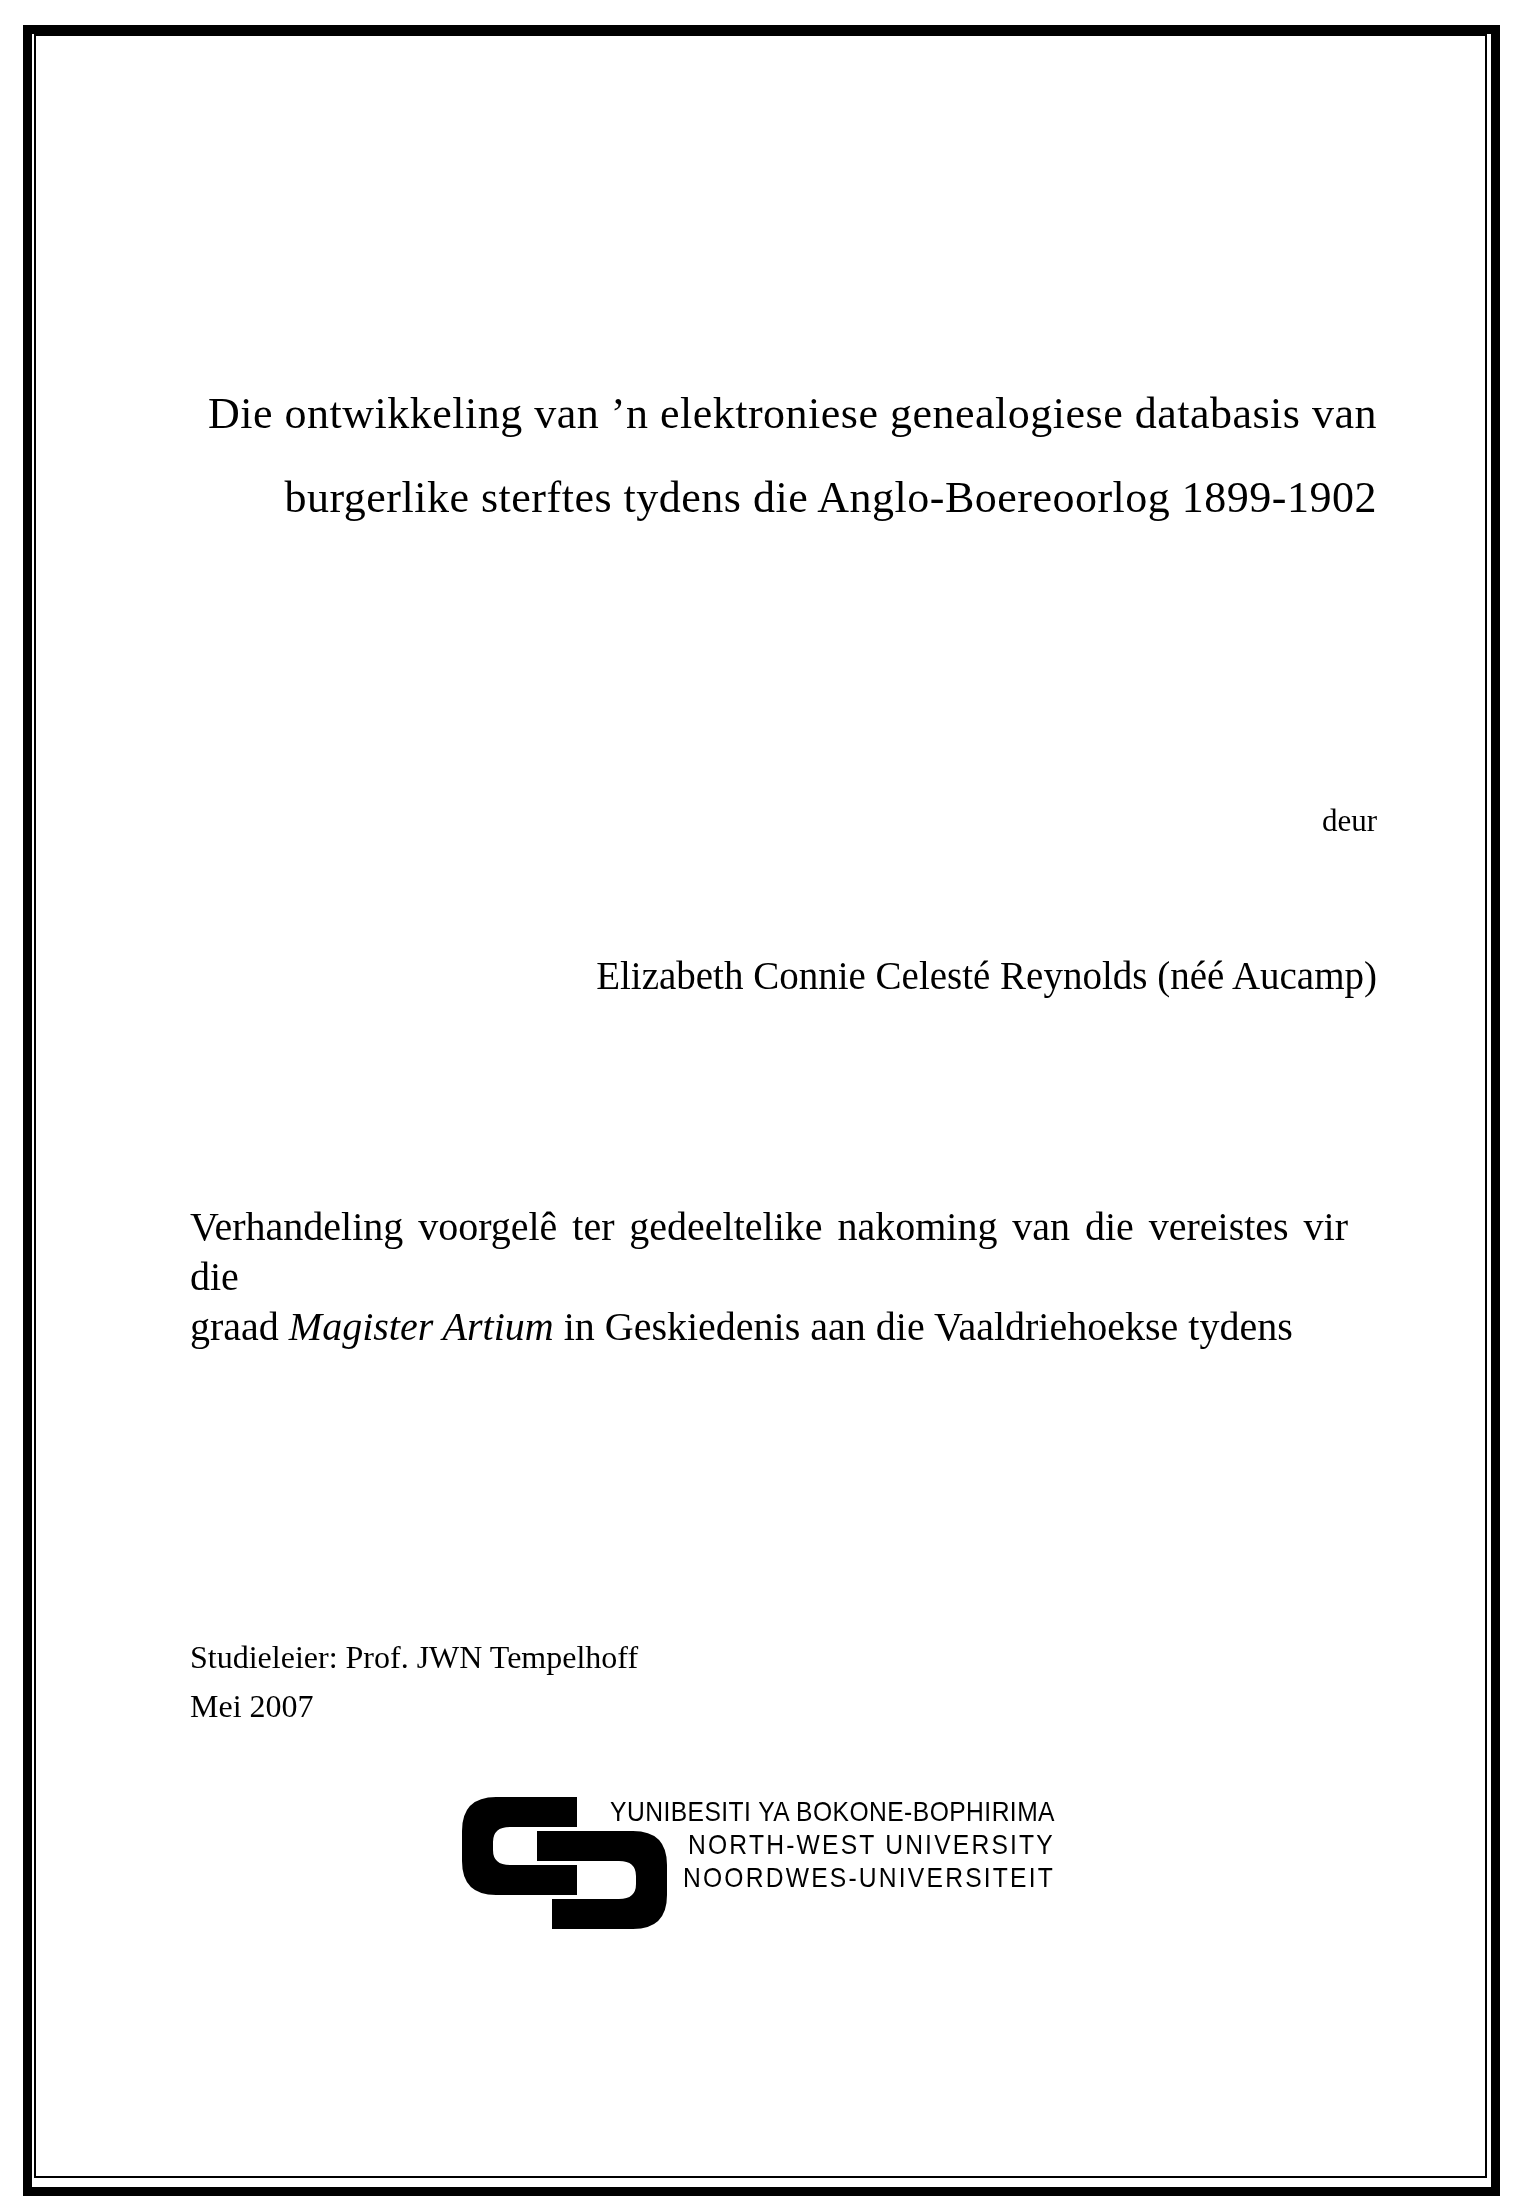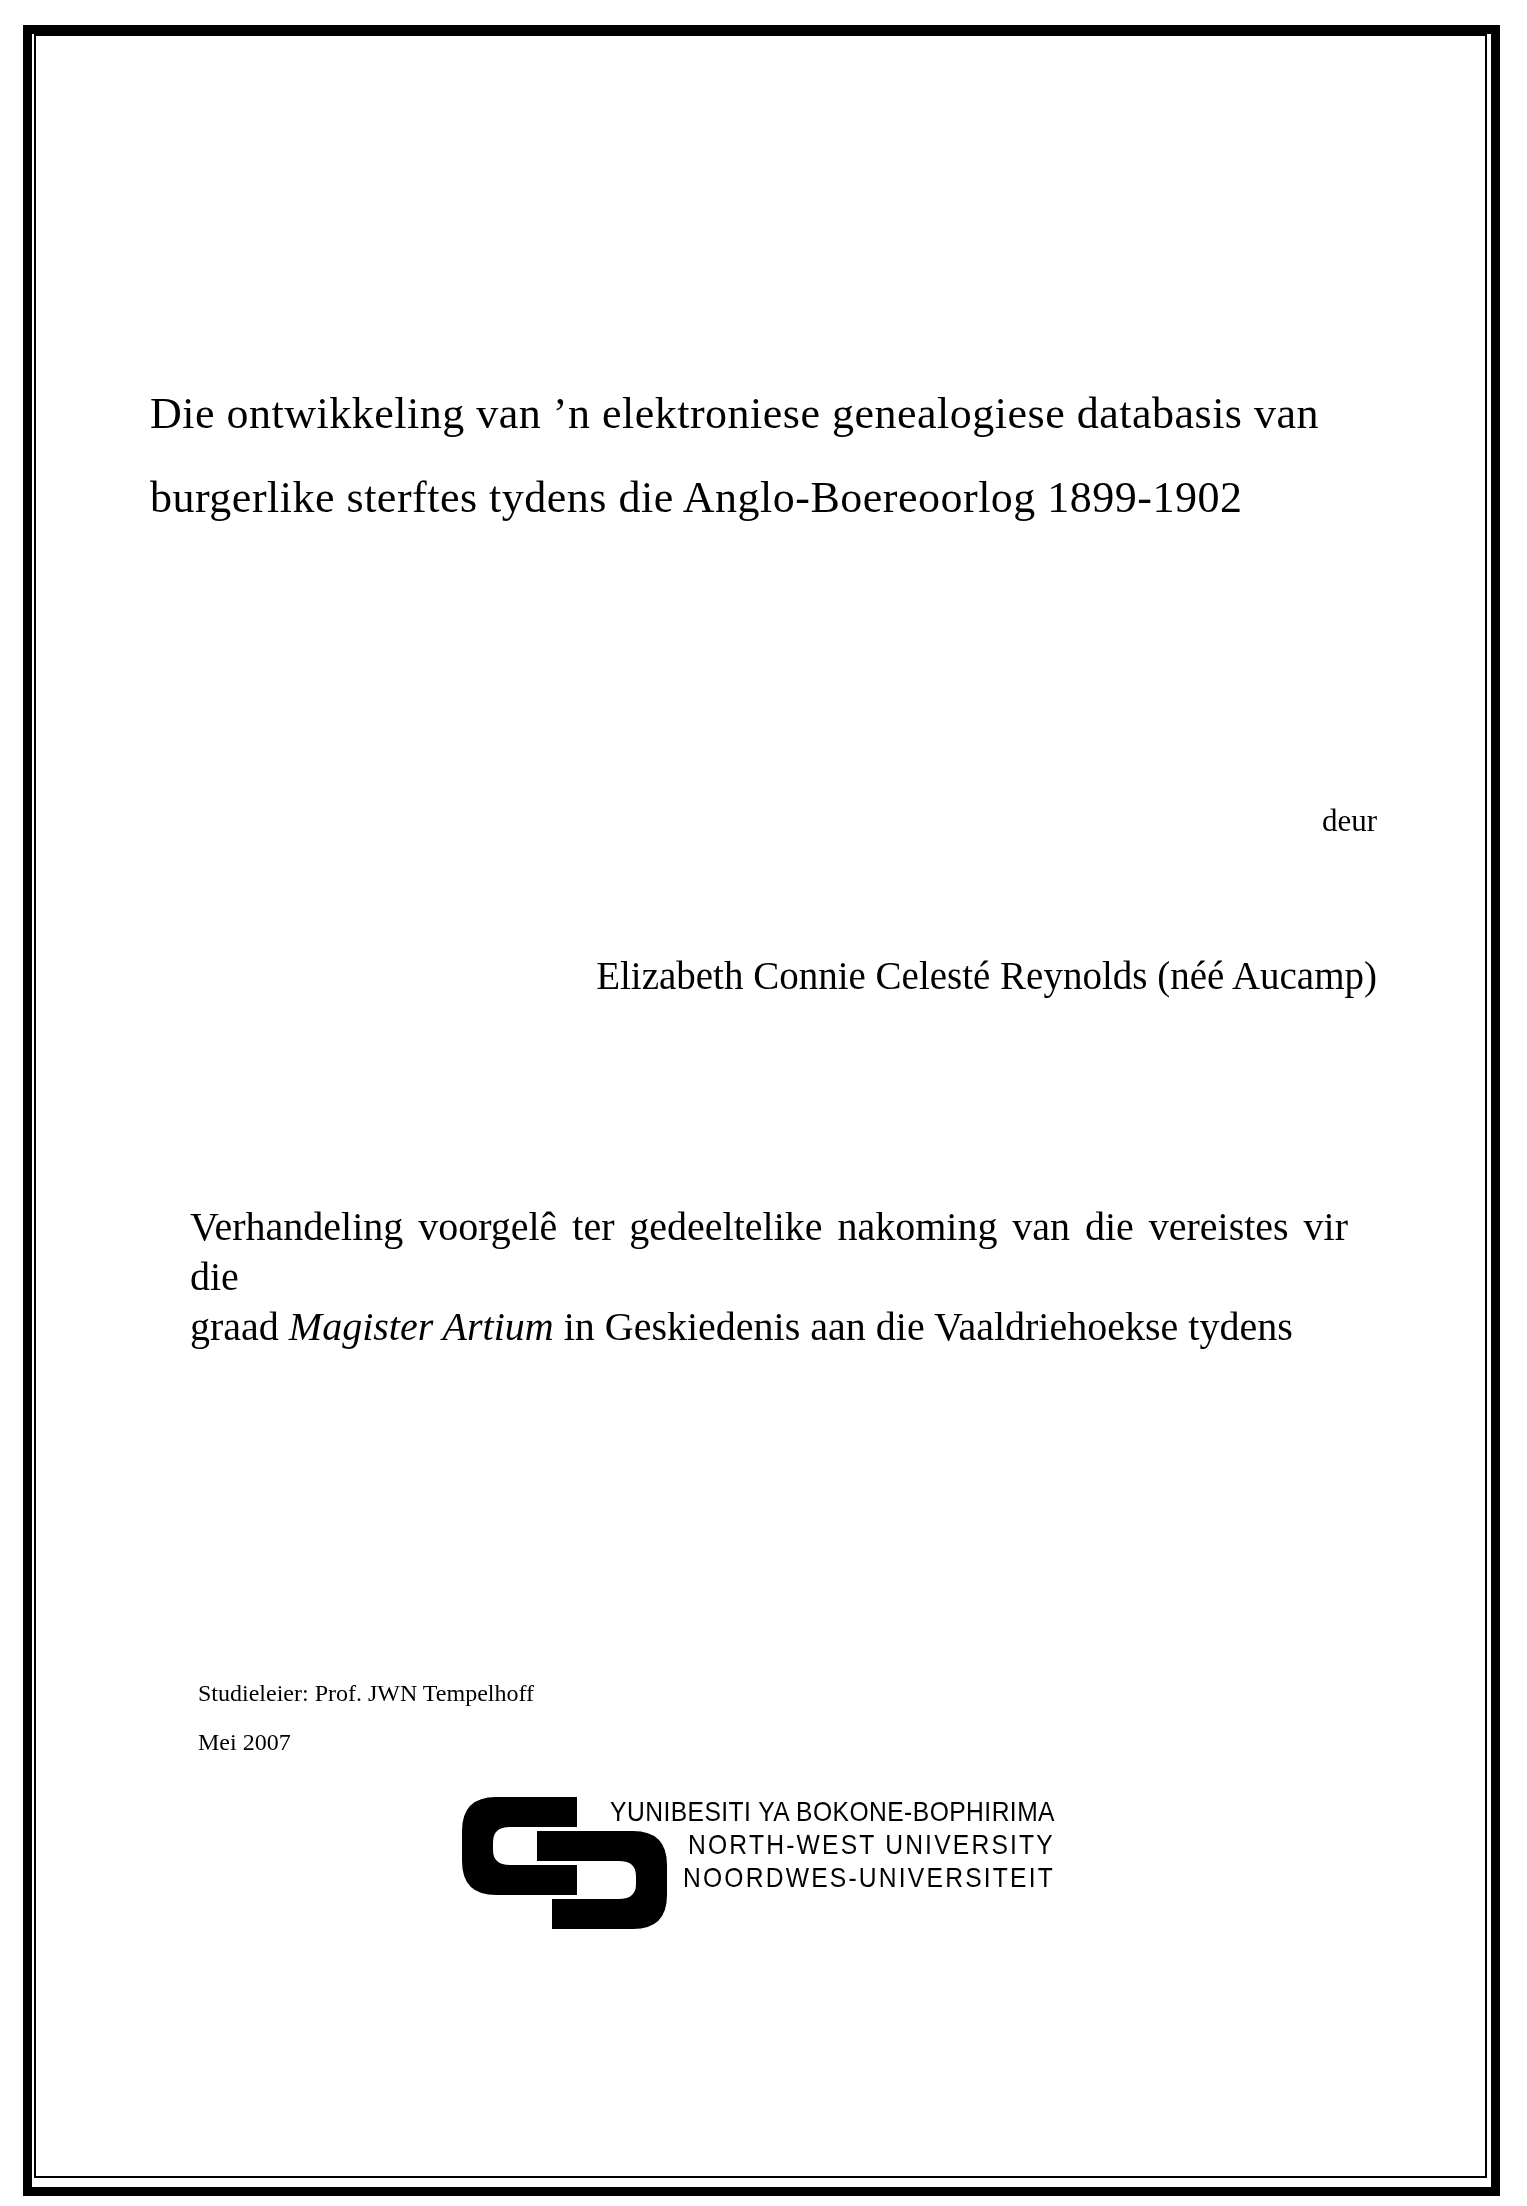--- a/index.html
+++ b/index.html
@@ -20,21 +20,21 @@
   }
   .frame-inner {
     position: absolute;
     top: 34px; left: 34px; right: 40px; bottom: 28px;
     border: 2px solid #000000;
     pointer-events: none;
   }
   .title-block {
     position: absolute;
     top: 372px; left: 150px; right: 150px;
-    text-align: left;
+    text-align: right;
     font-size: 44px;
     line-height: 84px;
     letter-spacing: 0.5px;
     white-space: nowrap;
   }
   .byline {
     position: absolute;
     top: 801px; left: 150px; right: 150px;
     text-align: right;
     font-size: 31px;
@@ -52,24 +52,23 @@
     top: 1202px; left: 190px; width: 1158px;
     font-size: 40px;
     line-height: 50px;
   }
   .declaration .just {
     text-align: justify;
     text-align-last: justify;
   }
   .supervisor-block {
     position: absolute;
-    top: 1633px; left: 198px; width: 1158px;
-    font-size: 24px;
+    top: 1633px; left: 190px; width: 1158px;
+    font-size: 32px;
     line-height: 49px;
-    margin-top: 36px;
   }
   .logo-mark {
     position: absolute;
     top: 1797px; left: 462px;
     width: 205px; height: 136px;
   }
   .logo-text {
     position: absolute;
     top: 1795px; left: 520px; width: 535px;
     text-align: right;

